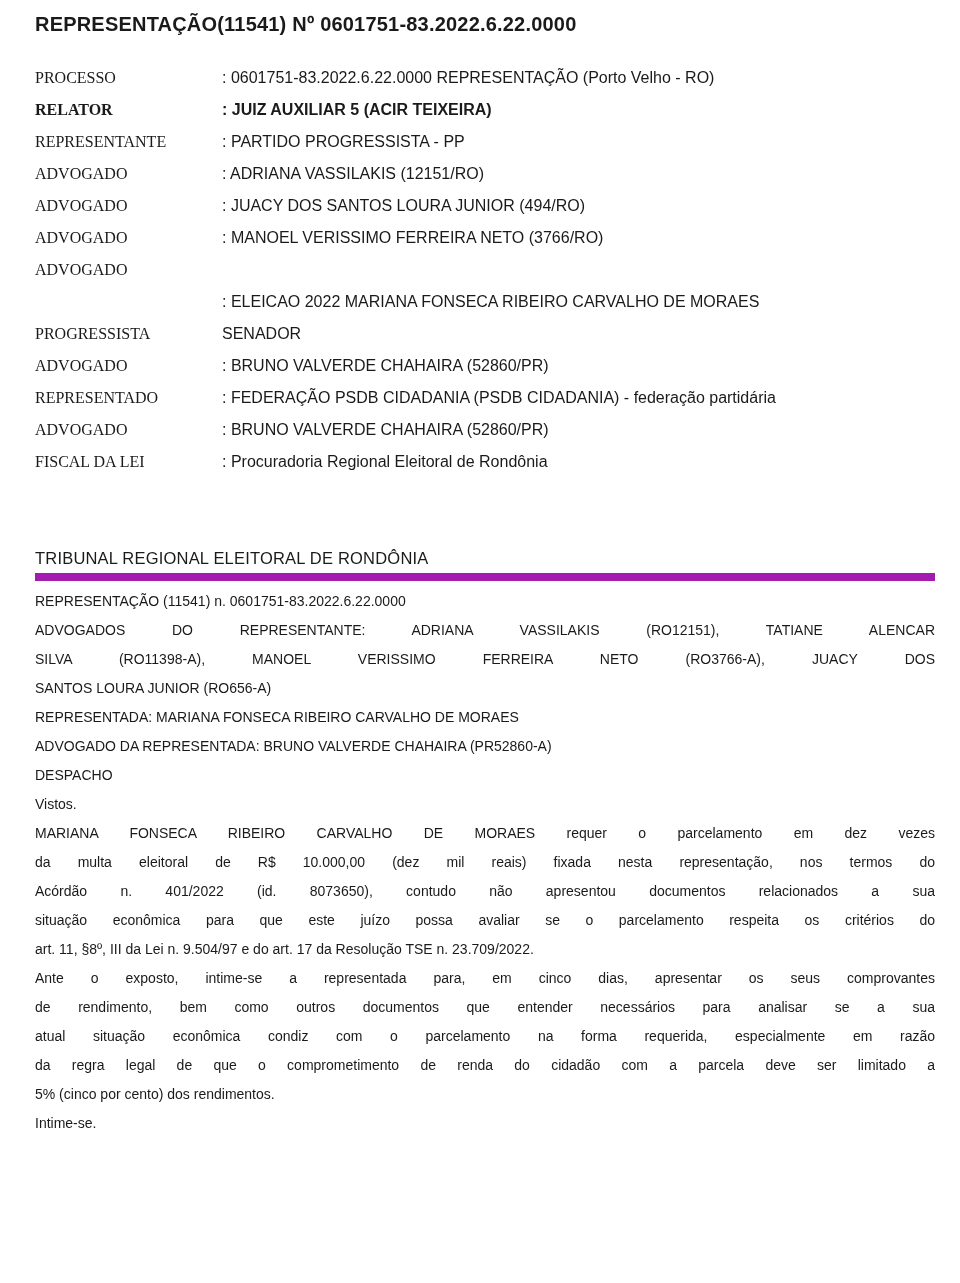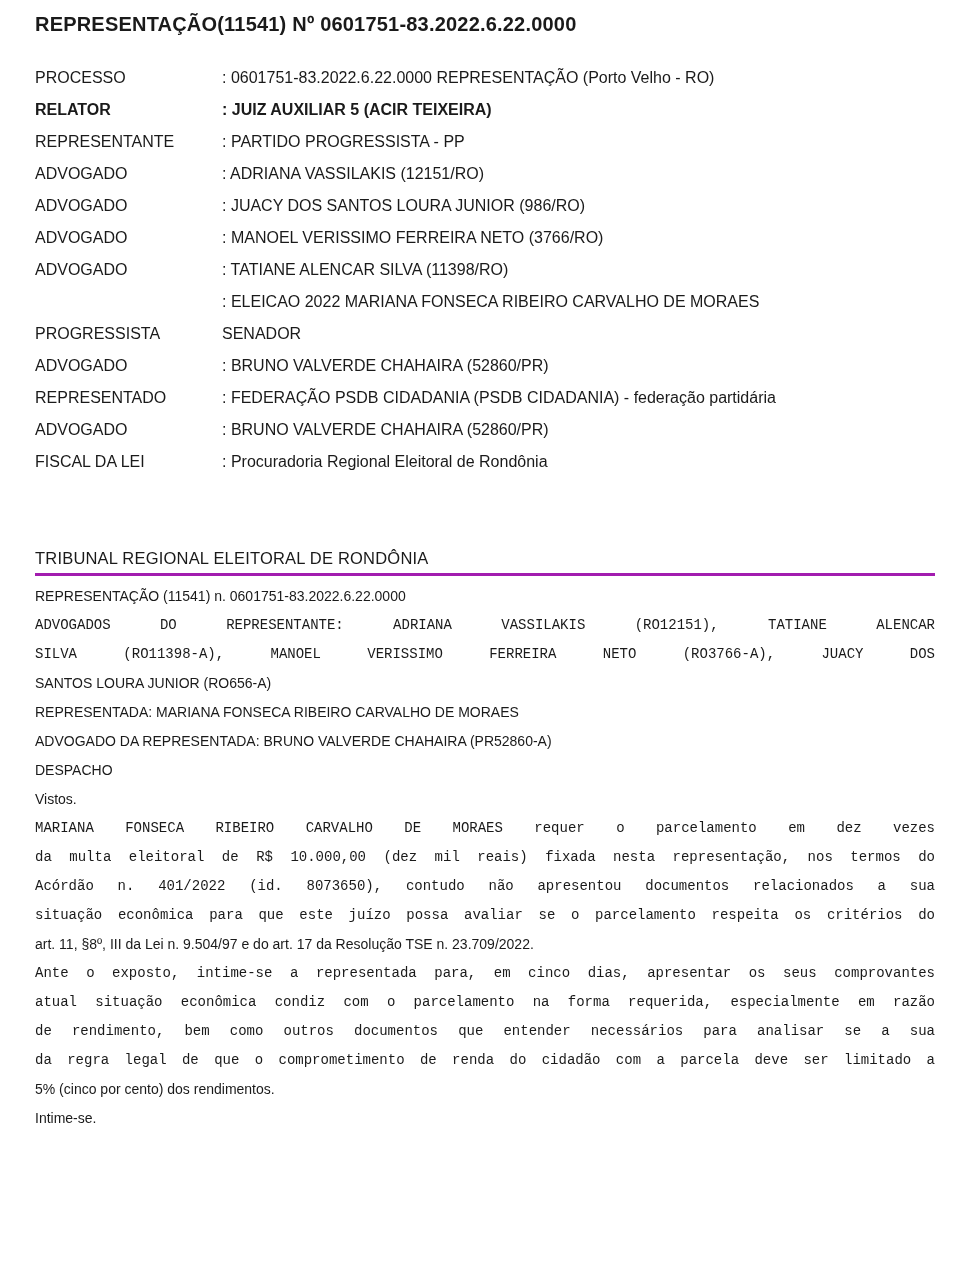--- a/index.html
+++ b/index.html
@@ -29,44 +29,44 @@
   }
   .info-row {
     display: flex;
     height: 32px;
     line-height: 32px;
     white-space: nowrap;
   }
   .info-label {
     width: 187px;
     flex: 0 0 187px;
+    font-family: Liberation Serif, serif;
   }
   .info-value { flex: 1; }
   .info-row.strong { font-weight: bold; }
   .body-section { margin-top: 70px; }
   .section-heading {
     font-size: 16.5px;
     line-height: 20px;
     padding-bottom: 5px;
-    border-bottom: 3px solid #a21caf;
+    border-bottom: 8px solid #a21caf;
     letter-spacing: 0.2px;
   }
   .body-lines { margin-top: 6px; }
   .bline {
     font-size: 14px;
     line-height: 29px;
     height: 29px;
     overflow: hidden;
     white-space: nowrap;
   }
   .bline.jline {
     white-space: normal;
     text-align: justify;
     text-align-last: justify;
-    font-family: Liberation Mono, monospace;
   }
   .bline.jline::after {
     content: "";
     display: inline-block;
     width: 100%;
     height: 0;
   }
 </style>
 </head>
 <body>
@@ -87,29 +87,28 @@
     <div class="info-row">
       <span class="info-label">REPRESENTANTE</span>
       <span class="info-value">: PARTIDO PROGRESSISTA - PP</span>
     </div>
     <div class="info-row">
       <span class="info-label">ADVOGADO</span>
       <span class="info-value">: ADRIANA VASSILAKIS (12151/RO)</span>
     </div>
     <div class="info-row">
       <span class="info-label">ADVOGADO</span>
-      <span class="info-value">: JUACY DOS SANTOS LOURA JUNIOR (986/RO)</span>
+      <span class="info-value">: JUACY DOS SANTOS LOURA JUNIOR (494/RO)</span>
     </div>
     <div class="info-row">
       <span class="info-label">ADVOGADO</span>
       <span class="info-value">: MANOEL VERISSIMO FERREIRA NETO (3766/RO)</span>
     </div>
     <div class="info-row">
       <span class="info-label">ADVOGADO</span>
-      <span class="info-value">: TATIANE ALENCAR SILVA (11398/RO)</span>
     </div>
     <div class="info-row">
       <span class="info-label"></span>
       <span class="info-value">: ELEICAO 2022 MARIANA FONSECA RIBEIRO CARVALHO DE MORAES</span>
     </div>
     <div class="info-row">
       <span class="info-label">PROGRESSISTA</span>
       <span class="info-value">SENADOR</span>
     </div>
     <div class="info-row">
@@ -140,22 +139,22 @@
       <div class="bline">REPRESENTADA: MARIANA FONSECA RIBEIRO CARVALHO DE MORAES</div>
       <div class="bline">ADVOGADO DA REPRESENTADA: BRUNO VALVERDE CHAHAIRA (PR52860-A)</div>
       <div class="bline">DESPACHO</div>
       <div class="bline">Vistos.</div>
       <div class="bline jline">MARIANA FONSECA RIBEIRO CARVALHO DE MORAES requer o parcelamento em dez vezes</div>
       <div class="bline jline">da multa eleitoral de R$ 10.000,00 (dez mil reais) fixada nesta representação, nos termos do</div>
       <div class="bline jline">Acórdão n. 401/2022 (id. 8073650), contudo não apresentou documentos relacionados a sua</div>
       <div class="bline jline">situação econômica para que este juízo possa avaliar se o parcelamento respeita os critérios do</div>
       <div class="bline">art. 11, §8º, III da Lei n. 9.504/97 e do art. 17 da Resolução TSE n. 23.709/2022.</div>
       <div class="bline jline">Ante o exposto, intime-se a representada para, em cinco dias, apresentar os seus comprovantes</div>
+      <div class="bline jline">de rendimento, bem como outros documentos que entender necessários para analisar se a sua</div>
       <div class="bline jline">atual situação econômica condiz com o parcelamento na forma requerida, especialmente em razão</div>
-      <div class="bline jline">de rendimento, bem como outros documentos que entender necessários para analisar se a sua</div>
       <div class="bline jline">da regra legal de que o comprometimento de renda do cidadão com a parcela deve ser limitado a</div>
       <div class="bline">5% (cinco por cento) dos rendimentos.</div>
       <div class="bline">Intime-se.</div>
       <div class="bline">Cumpra-se.</div>
       <div class="bline">Porto Velho, 3 de maio de 2023.</div>
       <div class="bline">Desembargador KIYOCHI MORI</div>
       <div class="bline">Presidente</div>
     </div>
   </div>
 

